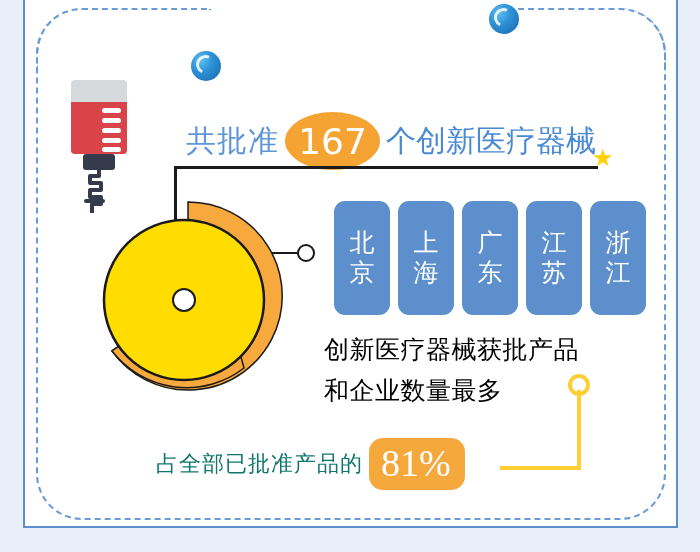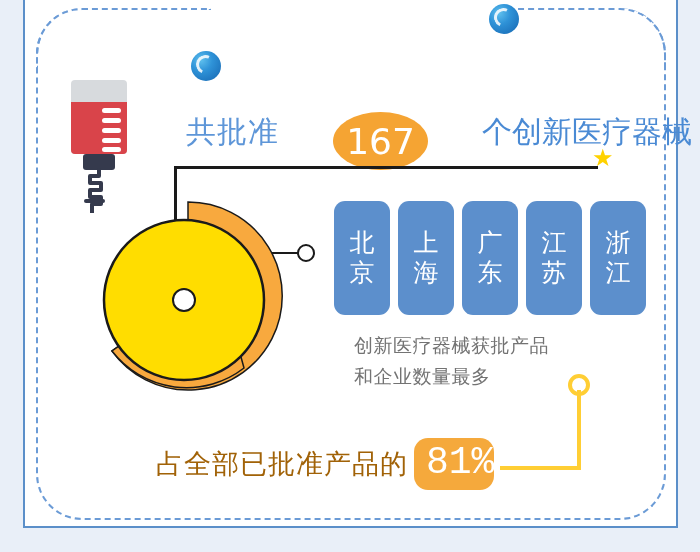--- a/index.html
+++ b/index.html
@@ -90,23 +90,22 @@
   .sphere-tr { left: 489px; top: 4px; }
   .sphere-bl { left: 191px; top: 51px; }
 
   
   .ivbag { position: absolute; left: 57px; top: 78px; width: 90px; height: 135px; }
 
   
   .headline {
     position: absolute;
     left: 186px; top: 112px;
-    display: flex; 
+    display: flex; align-items: center;
     white-space: nowrap;
-    gap: 48px;
   }
   .hl-light {
     font-size: 30px;
     color: #5e96d8;
     font-family: "DejaVu Sans", sans-serif;
     letter-spacing: 1px;
   }
   .badge134 {
     width: 95px; height: 58px;
     background: #f5a433;
@@ -176,23 +175,23 @@
     align-items: center; justify-content: center;
     color: #ffffff;
     font-size: 25px;
     line-height: 1.22;
     font-family: "DejaVu Sans", sans-serif;
   }
 
   
   .subtext {
     position: absolute;
-    left: 354px; top: 330px;
-    color: #737373;
-    font-size: 19px;
+    left: 324px; top: 330px;
+    color: #000000;
+    font-size: 25px;
     line-height: 1.62;
     font-family: "DejaVu Sans", sans-serif;
     letter-spacing: 0.5px;
   }
 
   
   .yconn-v {
     position: absolute;
     left: 577px; top: 390px;
     width: 4px; height: 80px;
@@ -214,33 +213,33 @@
   }
 
   
   .bottomline {
     position: absolute;
     left: 156px; top: 438px;
     display: flex; align-items: center;
     white-space: nowrap;
   }
   .bl-text {
-    font-size: 27px;
-    color: #a16207;
+    font-size: 22px;
+    color: #0f766e;
     font-family: "DejaVu Sans", sans-serif;
     letter-spacing: 1px;
   }
   .badge81 {
     margin-left: 6px;
     background: #f5a93c;
     border-radius: 14px;
     color: #ffffff;
     font-size: 38px;
-    font-family: Liberation Mono, monospace;
-    padding: 6px 0 8px 12px;
+    font-family: Liberation Serif, serif;
+    padding: 6px 14px 8px 12px;
     line-height: 1;
   }
 </style>
 </head>
 <body>
 
 <div id="poster">
 
   <div class="frame"></div>
   <div class="dashed"></div>

